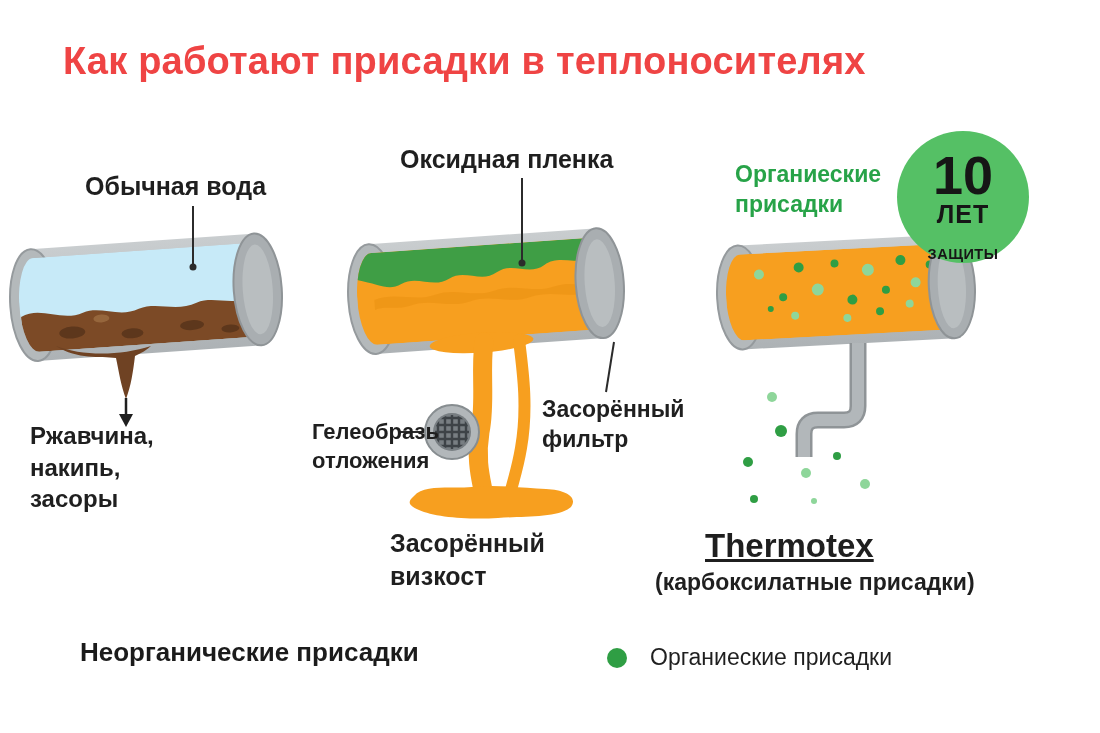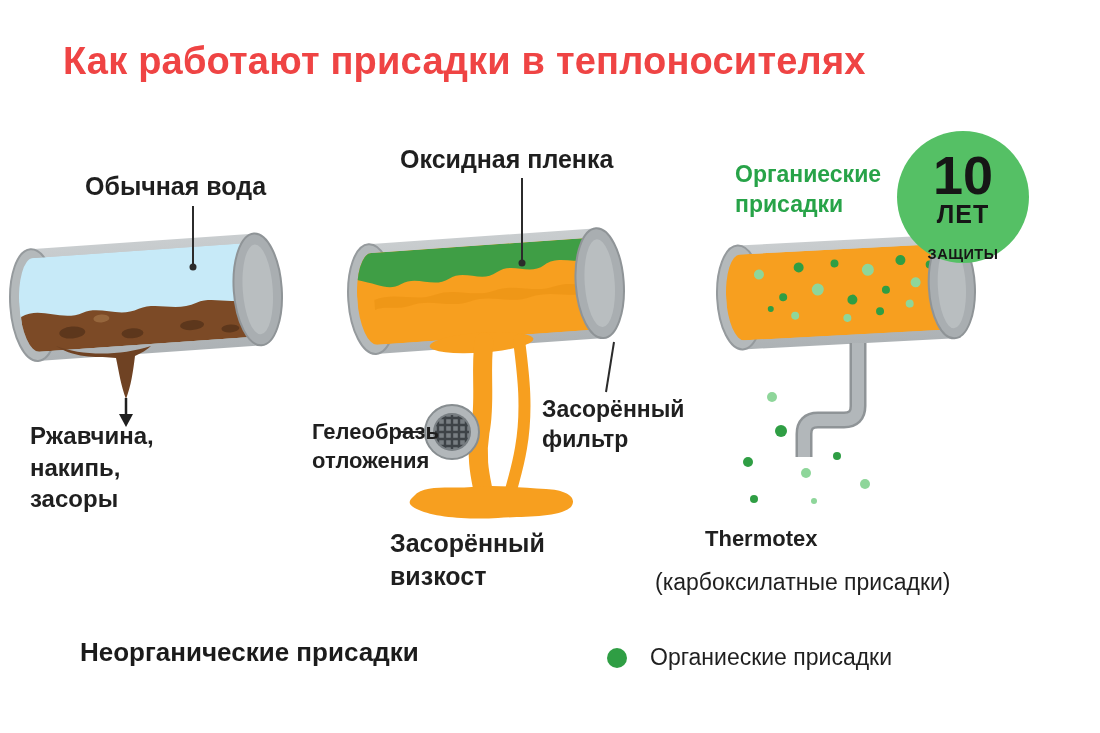--- a/index.html
+++ b/index.html
@@ -23,22 +23,22 @@
   .lbl-filter{left:542px;top:394px;width:160px;font-size:23px;}
   .cap-p2{left:390px;top:527px;width:205px;font-size:25px;}
   .lbl-p3{left:735px;top:140px;width:195px;font-size:23px;font-weight:700;text-align:left;color:#27a348;margin-top:19px;}
   .badge-text{
     position:absolute;left:896px;top:148px;width:134px;text-align:left;color:#161616;
     display:flex;flex-direction:column;align-items:center;line-height:1;
   }
   .badge-num{font-size:54px;font-weight:800;}
   .badge-let{font-size:25px;font-weight:800;letter-spacing:1px;}
   .badge-small{font-size:14.5px;font-weight:700;margin-top:20px;letter-spacing:0.5px;}
-  .brand{left:705px;top:524px;width:310px;font-size:22px;font-weight:800;}
-  .brand-sub{left:655px;top:567px;width:410px;font-size:23px;font-weight:400;}
+  .brand{left:705px;top:524px;width:310px;font-size:33px;font-weight:800;text-decoration:underline;}
+  .brand-sub{left:655px;top:567px;width:410px;font-size:23px;font-weight:700;}
   .legend-left{position:absolute;left:80px;top:637px;font-size:26px;font-weight:700;color:#1b1b1b;}
   .legend-right{position:absolute;left:650px;top:644px;font-size:23px;font-weight:500;color:#1f1f1f;}
 </style>
 </head>
 <body>
 
 <div class="canvas">
 
   <svg class="artwork" width="1100" height="733" viewBox="0 0 1100 733">
     <defs>

